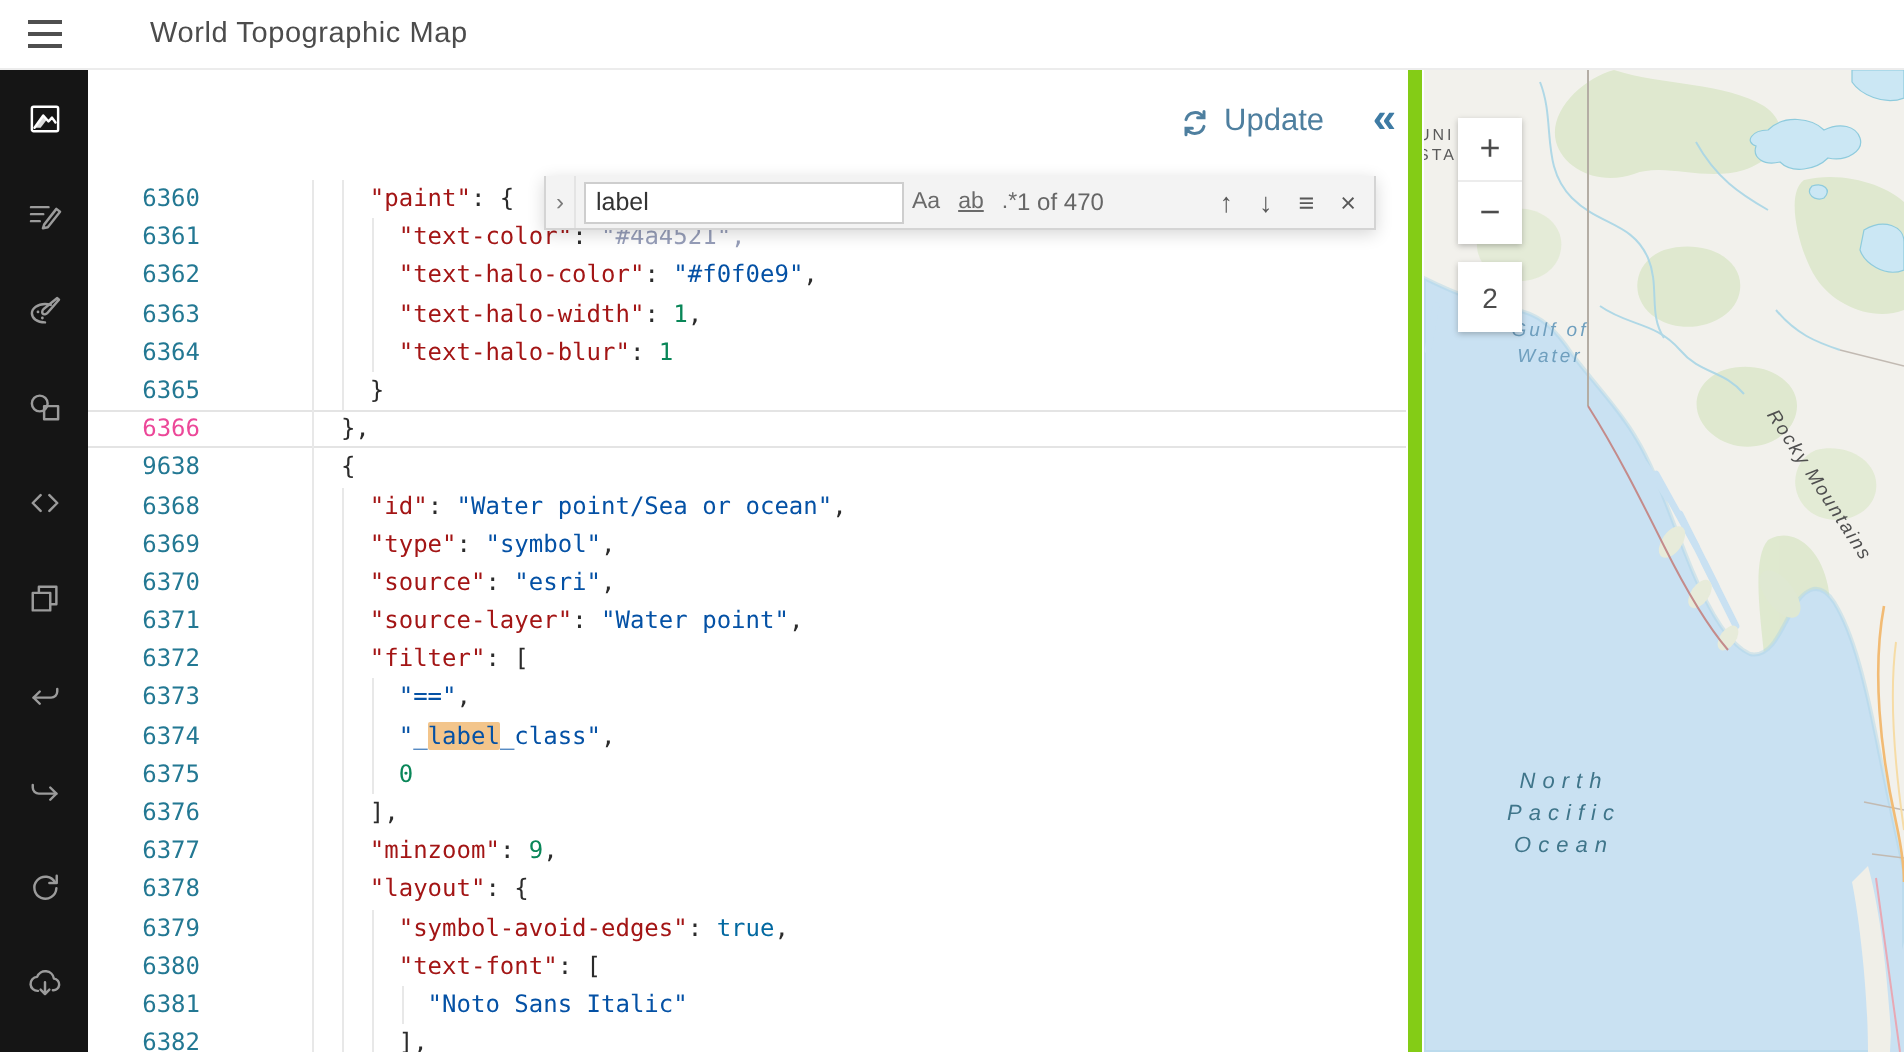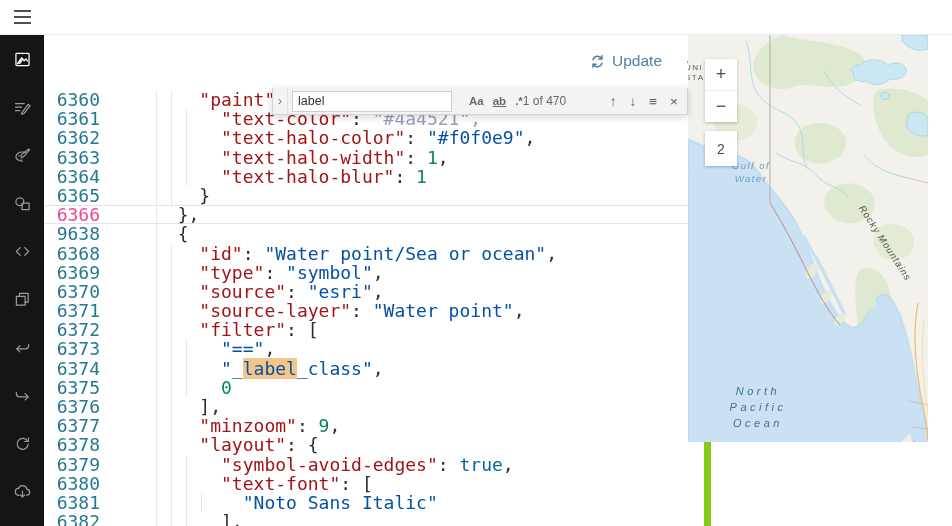--- a/index.html
+++ b/index.html
@@ -30,21 +30,21 @@
   .editor-toolbar { position:absolute; top:0; left:0; right:0; height:55px; background:#fff; }
   .update-btn { position:absolute; right:42px; top:17px; display:flex; align-items:center; gap:7px;
                 color:#4e7f9f; font-size:15.5px; cursor:pointer; }
   .update-btn svg { width:15px; height:15px; stroke:#4e7f9f; fill:none; stroke-width:1.6;
                     stroke-linecap:round; }
   .collapse-btn { position:absolute; right:8px; top:13px; color:#3e7ba4; font-size:21px;
                   font-weight:bold; cursor:pointer; letter-spacing:-2px; }
 
   
   .code-area { position:absolute; left:0; top:55px; right:0; bottom:0;
-               font-family:"DejaVu Sans Mono","Liberation Mono",monospace; font-size:18px;
+               font-family:"DejaVu Sans Mono","Liberation Mono",monospace; font-size:12px;
                line-height:19.2px; }
   .gutter { position:absolute; left:0; top:0; width:56px; text-align:right; color:#237893;
             z-index:2; cursor:pointer; }
   .gutter .ln { height:19.2px; }
   .gutter .ln.cur { color:#ec4899; }
   .code-lines { position:absolute; left:112px; top:0; right:0; white-space:pre; z-index:1;
                 cursor:text; }
   .code-lines .row { position:relative; height:19.2px; }
   .guide { position:absolute; top:0; bottom:0; width:1px; background:#e8e8e8; }
   .tk-p { color:#2b2b2b; }
@@ -60,30 +60,30 @@
   
   .find-widget { position:absolute; left:228px; top:53px; width:416px; height:27px;
                  background:#f3f3f3; border:1px solid #d4d4d4; border-top:none;
                  box-shadow:0 2px 8px rgba(0,0,0,.16); display:flex; align-items:center;
                  z-index:6; font-size:12px; color:#616161; }
   .find-toggle { width:15px; height:100%; display:flex; align-items:center; justify-content:center;
                  color:#7a7a7a; font-size:12px; cursor:pointer; border-right:1px solid #e4e4e4; }
   .find-input { width:160px; height:21px; margin-left:4px; border:1px solid #cecece; background:#fff;
                 font-size:12.5px; color:#333; padding:0 5px;
                 font-family:"Liberation Sans",sans-serif; }
-  .find-opts { display:flex; align-items:flex-end; gap:9px; margin-left:17px;font-weight:bold; }
+  .find-opts { display:flex; align-items:flex-end; gap:9px; margin-left:4px; }
   .find-opt { cursor:pointer; color:#6a6a6a; font-size:11.5px; }
   .find-opt.word { text-decoration:underline; }
   .find-count { margin-left:0; color:#666; font-size:12px; white-space:nowrap; }
   .find-acts { display:flex; align-items:center; gap:13px; margin-left:auto; margin-right:9px;
                color:#585858; }
   .find-acts span { cursor:pointer; font-size:13.5px; }
 
   
-  .map { position:absolute; left:688px; top:35px; width:240px; height:407px; overflow:hidden;
+  .map { position:absolute; left:712px; top:35px; width:240px; height:491px; overflow:hidden;
          background:#f2f1ec; cursor:grab; }
   .map svg.basemap { position:absolute; left:0; top:0; }
   .map-label { position:absolute; pointer-events:none; }
   .lbl-country { left:-3px; top:28px; font-size:8px; color:#5a5a5a; letter-spacing:1.5px;
                  line-height:10px; }
   .lbl-gulf { left:32px; top:124px; width:62px; text-align:center; font-style:italic;
               font-size:9.5px; color:#6f9fbe; letter-spacing:1.5px; line-height:13px; }
   .lbl-ocean { left:30px; top:348px; width:80px; text-align:center; font-style:italic;
                font-size:11px; color:#3f758a; letter-spacing:3.5px; line-height:16px; }
   .lbl-mtn { left:178px; top:168px; font-style:italic; font-size:9.5px; color:#4f4f4f;
@@ -102,20 +102,21 @@
 <body>
 
 <div class="app">
 
   <div class="header">
     <div class="hamburger">
         <i></i>
         <i></i>
         <i></i>
       </div>
+    <div class="app-title">World Topographic Map</div>
   </div>
 
   <div class="sidebar">
     <div class="side-btn active">
       <svg viewBox="0 0 24 24">
           <rect x="4.5" y="5" width="15" height="14" rx="1"></rect>
           <path d="M6 17 L11 10 L14 13.4 L16 11.2 L18 14"></path>
           <path d="M6 17 L11 10 L13 12.4 L9.5 17 Z" fill="currentColor" stroke="none" opacity=".85"></path>
         </svg>
     </div>

